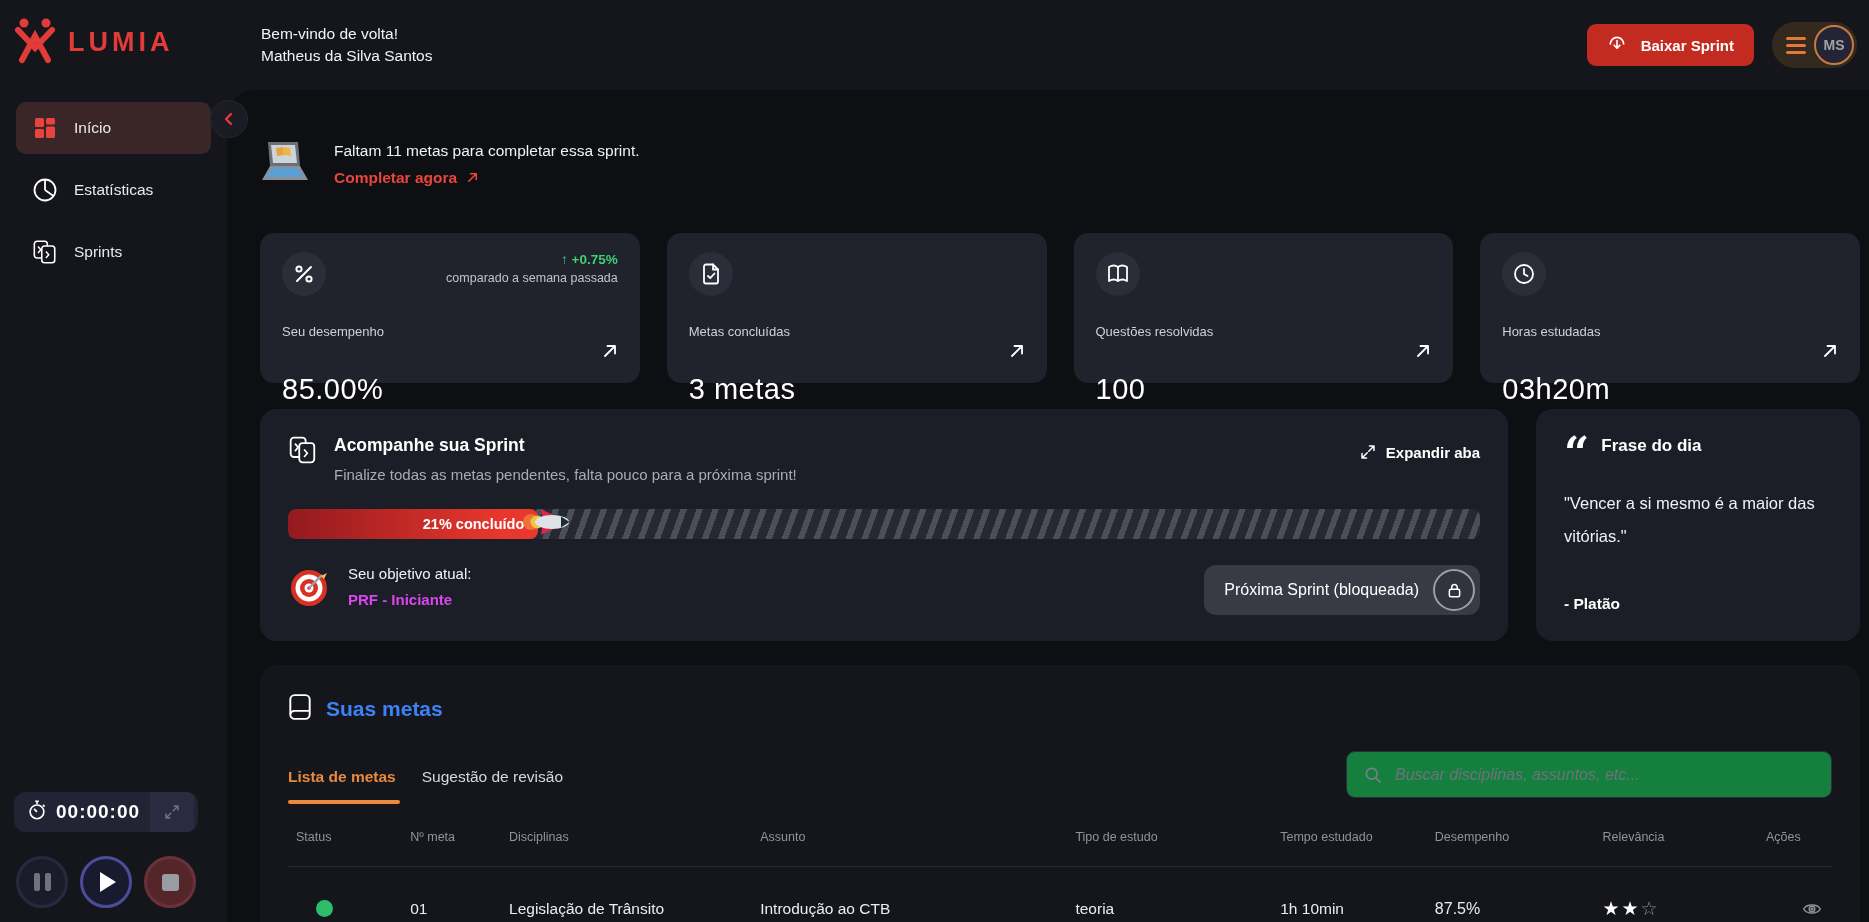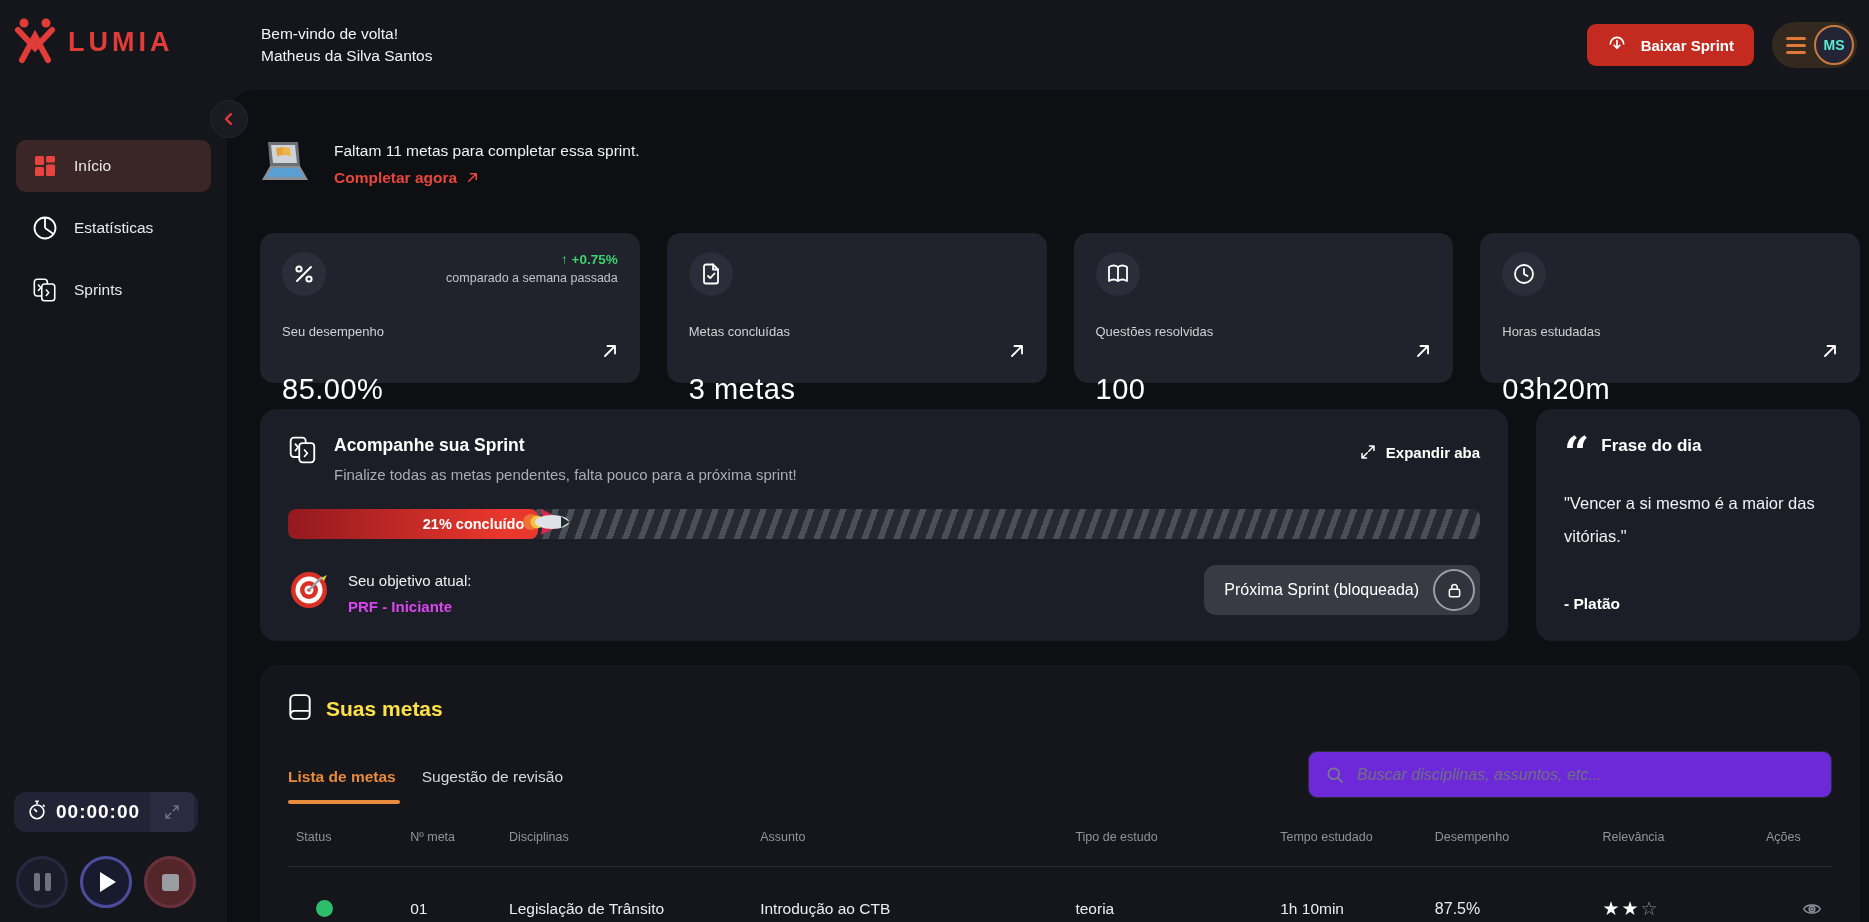--- a/index.html
+++ b/index.html
@@ -16,21 +16,21 @@
     position:absolute; left:0; top:0; width:227px; height:100%;
     background:#15161c; z-index:3; display:flex; flex-direction:column;
   }
   .logo-row { display:flex; align-items:center; gap:10px; padding:16px 0 0 12px; }
   .logo-text { font-size:27px; font-weight:bold; color:#e23c38; letter-spacing:4px; }
   .collapse-btn {
     position:absolute; left:210px; top:100px; width:38px; height:38px;
     background:#1b1c23; border:1px solid #26272f; border-radius:50%;
     display:flex; align-items:center; justify-content:center; cursor:pointer; z-index:5;
   }
-  .nav { margin-top:72px; display:flex; flex-direction:column; gap:10px; padding:0 16px; }
+  .nav { margin-top:34px; display:flex; flex-direction:column; gap:10px; padding:0 16px; }
   .nav-item {
     display:flex; align-items:center; gap:16px; height:52px; padding:0 16px;
     border-radius:10px; cursor:pointer; color:#e9eaef; font-size:15.5px;
   }
   .nav-item.active { background:#3a2627; }
   .nav-item .nav-ic { width:26px; height:26px; display:flex; align-items:center; justify-content:center; }
   .sidebar-bottom { margin-top:auto; padding:0 14px 14px 14px; }
   .timer-pill {
     display:flex; align-items:stretch; height:40px; border-radius:12px; overflow:hidden;
     background:#232336; width:184px;
@@ -62,21 +62,21 @@
   }
   .menu-pill {
     display:flex; align-items:center; gap:8px; background:#34291f; border-radius:24px;
     height:46px; padding:0 3px 0 14px; cursor:pointer;
   }
   .hamburger { display:flex; flex-direction:column; gap:4px; }
   .hamburger i { width:20px; height:3px; background:#e0793a; border-radius:2px; }
   .avatar {
     width:40px; height:40px; border-radius:50%; background:#232536;
     border:2px solid #c87b3e; display:flex; align-items:center; justify-content:center;
-    font-size:14px; font-weight:bold; color:#5eead4;
+    font-size:14px; font-weight:bold; color:#a3a3a3;
   }
 
   
   .main {
     position:absolute; left:227px; top:90px; right:0; bottom:0;
     background:#0e0f13; border-top-left-radius:28px;
     padding:50px 9px 0 33px; overflow:hidden;
   }
   .banner { display:flex; align-items:center; gap:22px; }
   .banner-text { font-size:15.5px; color:#f0f1f4; }
@@ -107,48 +107,48 @@
     margin-top:26px; height:30px; border-radius:8px; overflow:hidden; position:relative;
     background:repeating-linear-gradient(110deg, #272931 0 9px, #4b4f59 9px 15px);
   }
   .progress-fill {
     position:absolute; left:0; top:0; bottom:0; border-radius:8px;
     background:linear-gradient(90deg, #93191f, #e8372c 85%);
     display:flex; align-items:center; justify-content:flex-end;
     font-size:14.5px; font-weight:bold; color:#fff; padding-right:14px;
   }
   .rocket { position:absolute; top:50%; transform:translateY(-50%); margin-left:-8px; }
-  .objective-row { display:flex; align-items:flex-end; margin-top:26px; }
+  .objective-row { display:flex; align-items:flex-start; margin-top:26px; }
   .objective-text { margin-left:16px; font-size:15px; }
   .objective-label { color:#f0f1f4; }
   .objective-value { color:#d946ef; font-weight:bold; margin-top:9px; }
   .next-sprint-btn {
     margin-left:auto; display:flex; align-items:center; gap:14px;
     background:#383b44; border:none; border-radius:12px; height:50px; padding:0 5px 0 20px;
     color:#fff; font-size:16px; cursor:pointer; font-family:inherit;
   }
   .lock-circle { width:42px; height:42px; border-radius:50%; border:2px solid #9aa0aa; background:#31343d; display:flex; align-items:center; justify-content:center; }
 
   .quote-card { width:324px; flex-shrink:0; background:#1c1e27; border-radius:16px; padding:24px 28px; display:flex; flex-direction:column; }
   .quote-head { display:flex; align-items:center; gap:12px; }
   .quote-mark { font-family:"DejaVu Serif", serif; font-size:44px; line-height:0.6; color:#fff; font-weight:bold; transform:translateY(8px); }
   .quote-title { font-size:17px; font-weight:bold; color:#fff; }
   .quote-text { margin-top:28px; font-size:16.5px; line-height:1.95; color:#f0f1f4; }
   .quote-author { margin-top:auto; font-size:15.5px; font-weight:bold; color:#fff; padding-bottom:4px; }
 
   .metas-card { margin-top:24px; background:#15161c; border-radius:18px; padding:28px 28px 0; height:300px; }
   .metas-head { display:flex; align-items:center; gap:14px; }
-  .metas-title { font-size:21px; font-weight:bold; color:#fde047; }
+  .metas-title { font-size:21px; font-weight:bold; color:#3b82f6; }
   .metas-controls { display:flex; align-items:flex-end; margin-top:26px; }
   .tabs { display:flex; gap:26px; }
   .tab { font-size:15.5px; color:#d6d8de; padding-bottom:18px; cursor:pointer; position:relative; }
   .tab.active { color:#e98a3c; font-weight:bold; }
   .tab.active::after { content:""; position:absolute; left:0; bottom:0; width:112px; height:4px; border-radius:3px; background:#e98a3c; }
   .search-box {
-    margin-left:auto; width:524px; height:47px; background:#6d28d9; border:1px solid #2a2c36;
+    margin-left:auto; width:486px; height:47px; background:#15803d; border:1px solid #2a2c36;
     border-radius:9px; display:flex; align-items:center; gap:12px; padding:0 16px; margin-bottom:6px;
   }
   .search-box input {
     flex:1; background:transparent; border:none; outline:none; color:#c9cbd3;
     font-size:16px; font-style:italic; font-family:inherit;
   }
   .search-box input::placeholder { color:#6f727d; }
   table { width:100%; border-collapse:collapse; margin-top:2px; }
   thead th {
     font-size:12.5px; font-weight:normal; color:#90939d; text-align:left;

